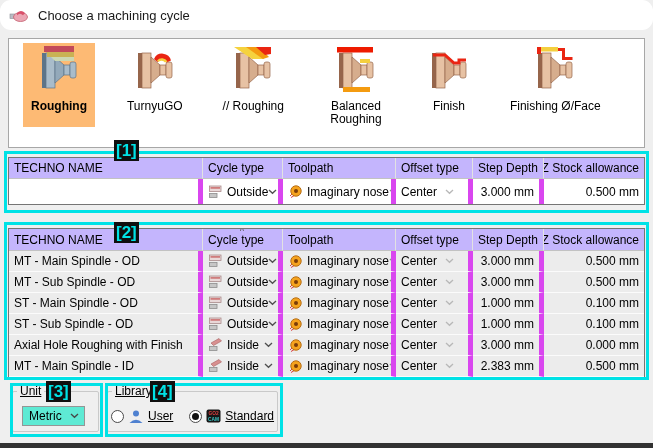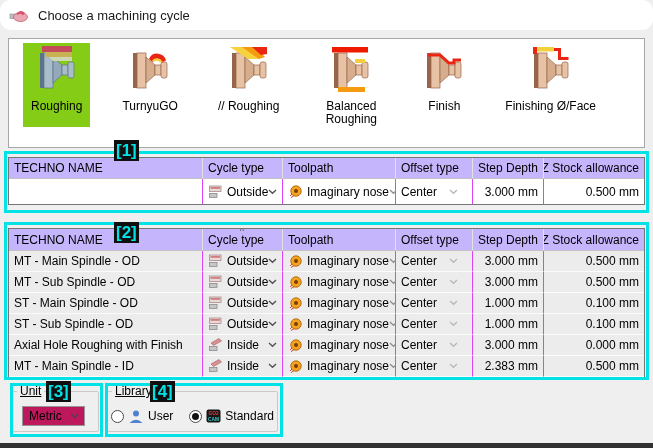--- a/index.html
+++ b/index.html
@@ -9,60 +9,60 @@
   
   .titlebar{position:absolute;left:0;top:0;width:653px;height:30px;background:#ffffff;
     display:flex;align-items:center;padding-left:9px;gap:9px;box-sizing:border-box;border-radius:11px;}
   .titlebar .title{font-size:13px;color:#1a1a1a;}
 
   
   .panel{position:absolute;left:8px;top:38px;width:637px;height:110px;background:#ffffff;
     border:1px solid #a7a7a7;box-sizing:border-box;display:flex;align-items:flex-start;
     padding:4px 0 0 14px;gap:24px;}
   .tb-item{display:flex;flex-direction:column;align-items:center;padding:3px 8px 14px 8px;cursor:pointer;}
-  .tb-item.selected{background:#84cc16;}
+  .tb-item.selected{background:#fdba74;font-weight:bold;}
   .tb-item .tb-label{font-size:12px;color:#000;margin-top:6px;white-space:nowrap;text-align:center;line-height:13px;}
   .tb-item .tb-label.wrap{white-space:normal;max-width:64px;}
 
   
   .tbl{position:absolute;left:8px;display:grid;
     grid-template-columns:194px 80px 113px 77px 71px 100px;
     border:1px solid #757575;background:#ffffff;box-sizing:border-box;width:637px;}
   .t1{top:157px;}
   .t2{top:228px;}
   .cell{font-size:12px;color:#000;box-sizing:border-box;white-space:nowrap;overflow:hidden;}
   .hcell{background:#c4b5fd;border-right:1px solid #e2e2e2;position:relative;
     padding:0 5px 0 5px;display:flex;align-items:center;}
   .t1 .hcell{height:21px;border-bottom:1px solid #c2c2c2;}
   .t2 .hcell{height:22px;border-bottom:1px solid #c2c2c2;}
   .hcell.c4,.hcell.c5{justify-content:flex-end;}
   .hcell.c5,.dcell.last{border-right:none;}
-  .dcell{display:flex;align-items:center;padding:0 5px;border-right:1px solid #d946ef;}
+  .dcell{display:flex;align-items:center;padding:0 5px;border-right:5px solid #d946ef;}
   .t1 .dcell{height:25px;background:#ffffff;}
   .t2 .dcell{height:21px;background:#ececec;border-bottom:1px solid #fbfbfb;}
   .dcell.num{justify-content:flex-end;}
   .combo svg.lead{margin-right:4px;flex:none;}
   .chev{margin-left:auto;flex:none;}
   .chev.tiny{margin-right:-4px;}
   .chev.off{margin-right:9px;}
   .sortup{position:absolute;top:-4px;left:36px;font-size:8px;color:#555;line-height:8px;}
 
   
   fieldset{position:absolute;border:1px solid #c9c9c9;border-radius:2px;margin:0;padding:0;box-sizing:border-box;}
   legend{font-size:12px;color:#000;padding:0 3px;margin-left:4px;text-decoration:underline;}
   #unit-group{left:12px;top:384px;width:87px;height:48px;}
   #lib-group{left:107px;top:384px;width:171px;height:48px;}
 
-  .combo-box{position:absolute;left:22px;top:406px;width:63px;height:20px;background:#be185d;
+  .combo-box{position:absolute;left:22px;top:406px;width:63px;height:20px;background:#5eead4;
     border:1px solid #959595;box-sizing:border-box;display:flex;align-items:center;
     padding-left:6px;font-size:12px;cursor:pointer;}
   .combo-box .chev{margin-right:5px;}
 
   #lib-options{position:absolute;left:111px;top:406px;height:20px;display:flex;gap:16px;align-items:center;}
-  .opt{display:flex;align-items:center;gap:4px;cursor:pointer;}
+  .opt{display:flex;align-items:center;gap:4px;cursor:pointer;text-decoration:underline;}
   .radio{width:13px;height:13px;border-radius:50%;border:1px solid #4a4a4a;background:#fff;
     box-sizing:border-box;position:relative;flex:none;}
   .radio.sel::after{content:'';position:absolute;left:2px;top:2px;right:2px;bottom:2px;
     background:#111;border-radius:50%;}
   .optlbl{font-size:12px;color:#000;}
 
   
   .ann-box{position:absolute;border:3px solid #00e2e6;box-sizing:border-box;z-index:20;pointer-events:none;}
   .ann-label{position:absolute;z-index:21;background:#0f0f0f;color:#00e2e6;font-weight:bold;
     font-size:17px;line-height:21px;padding:0 2px;pointer-events:none;}

